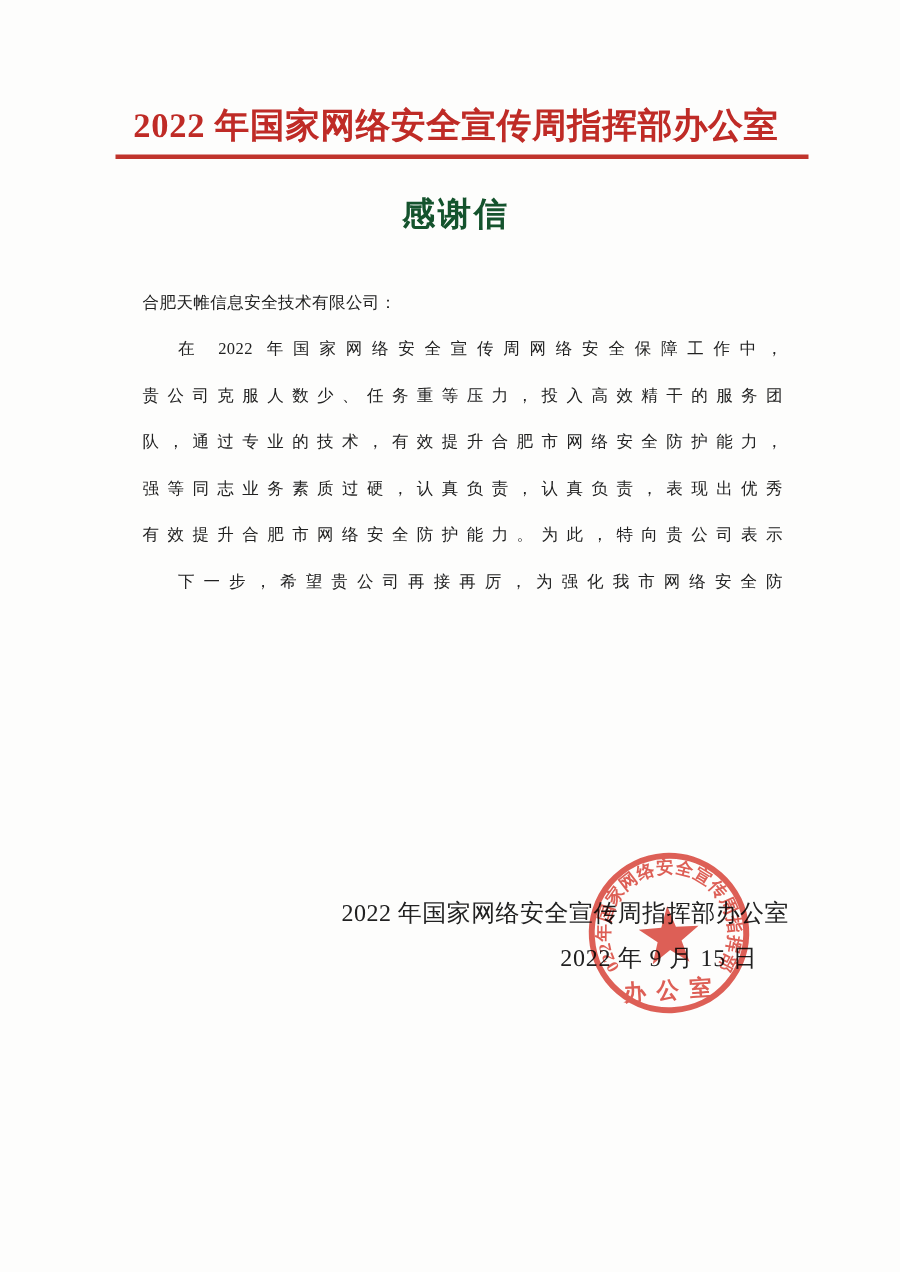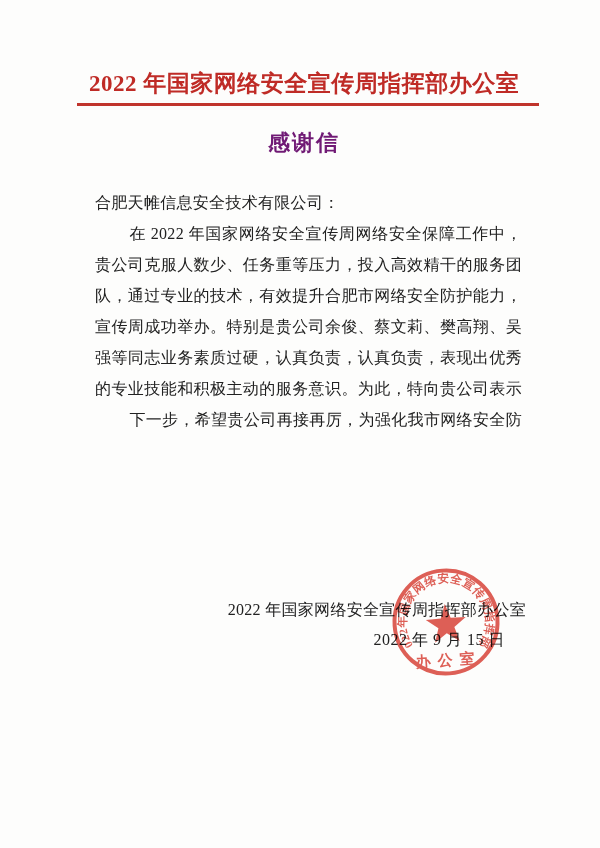--- a/index.html
+++ b/index.html
@@ -16,27 +16,27 @@
     font-size:23px;font-weight:bold;color:#bf2b26;
     letter-spacing:0.5px;white-space:nowrap;
   }
   .rule{
     position:absolute;left:69px;top:103px;width:462px;height:3px;
     background:#c0342c;
   }
   .doc-title{
     position:absolute;left:0;top:128px;width:100%;
     text-align:center;
-    font-size:22px;font-weight:bold;color:#701a75;
+    font-size:22px;font-weight:bold;color:#14532d;
     letter-spacing:2px;
   }
 
   .body-text{
     position:absolute;left:87px;top:187px;width:427px;
-    font-size:16px;color:#212121;
+    font-size:11px;color:#212121;
   }
   .bl{
     height:31px;line-height:31px;white-space:nowrap;
     letter-spacing:0.3px;
   }
   .bl.justify{
     white-space:normal;
     text-align:justify;
     text-align-last:justify;
   }
@@ -72,23 +72,22 @@
 
   <div class="rule"></div>
 
   <div class="doc-title">感谢信</div>
 
   <div class="body-text">
     <div class="bl">合肥天帷信息安全技术有限公司：</div>
     <div class="bl justify indent">在 2022 年国家网络安全宣传周网络安全保障工作中，</div>
     <div class="bl justify">贵公司克服人数少、任务重等压力，投入高效精干的服务团</div>
     <div class="bl justify">队，通过专业的技术，有效提升合肥市网络安全防护能力，</div>
-    <div class="bl justify">宣传周成功举办。特别是贵公司余俊、蔡文莉、樊高翔、吴</div>
     <div class="bl justify">强等同志业务素质过硬，认真负责，认真负责，表现出优秀</div>
-    <div class="bl justify">的专业技能和积极主动的服务意识。为此，特向贵公司表示</div>
+    <div class="bl justify">有效提升合肥市网络安全防护能力。为此，特向贵公司表示</div>
     <div class="bl justify indent">下一步，希望贵公司再接再厉，为强化我市网络安全防</div>
   </div>
 
   <div class="signature">2022 年国家网络安全宣传周指挥部办公室</div>
 
   <div class="sig-date">2022 年 9 月 15 日</div>
 
   <svg class="seal" viewBox="0 0 120 120">
     <circle cx="60" cy="60" r="51.5" fill="none" stroke="#dc4f45" stroke-width="4"></circle>
     <polygon fill="#dc4f45" points="60,42 64.9,56.2 80,56.5 68,65.6 72.3,80 60,71.4 47.7,80 52,65.6 40,56.5 55.1,56.2"></polygon>

